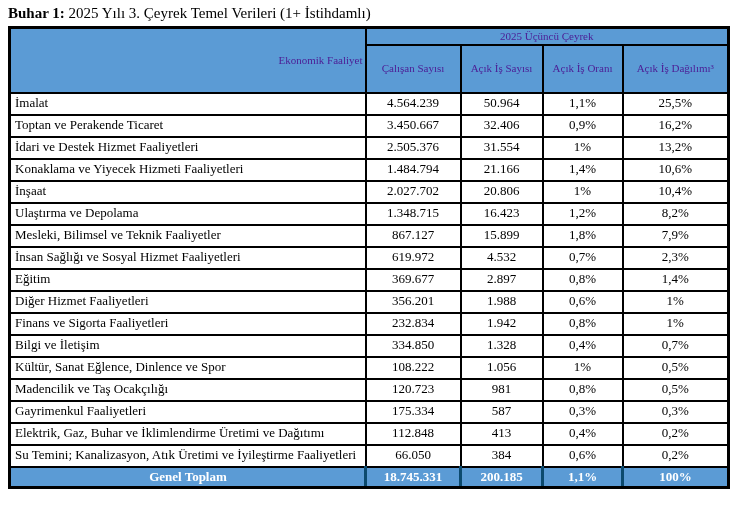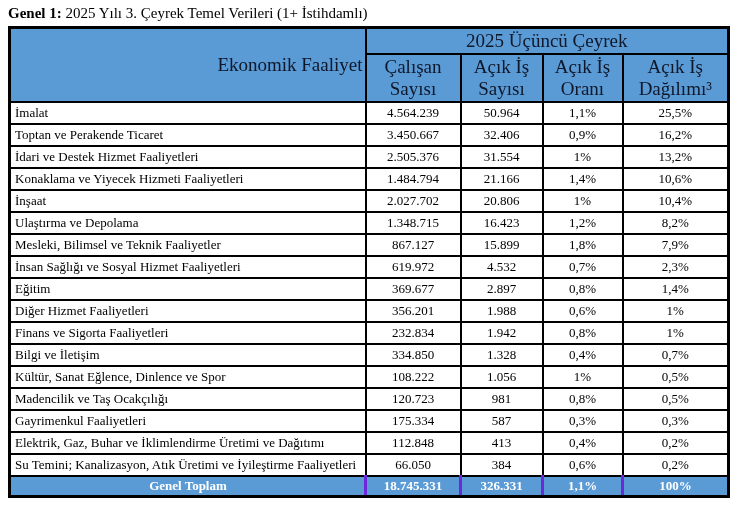--- a/index.html
+++ b/index.html
@@ -25,23 +25,23 @@
     border: 3px solid #000;
   }
   col.c-activity { width: 356px; }
   col.c-emp      { width: 95px; }
   col.c-vac      { width: 82px; }
   col.c-rate     { width: 80px; }
   col.c-share    { width: 106px; }
   th, td { border: 2px solid #000; overflow: hidden; }
   thead th {
     background: #5B9BD5;
-    color: #0f172a;
+    color: #4c1d95;
     font-weight: normal;
-    font-size: 19px;
+    font-size: 11px;
     text-align: center;
     line-height: 1.15;
     padding: 1px 2px;
   }
   tr.band-row th.band { height: 17px; }
   tr.colhead-row th { height: 48px; }
   th.activity-head {
     text-align: right;
     padding-left: 4px;
     vertical-align: middle;
@@ -62,34 +62,34 @@
     font-weight: bold;
     font-size: 13px;
     height: 20px;
     text-align: center;
     vertical-align: middle;
     padding: 1px 3px;
     border-top: 2px solid #000;
     border-bottom: 3px solid #000;
   }
   tfoot td.activity { text-align: center; padding-left: 4px; }
-  tfoot td + td { border-left: 3px solid #6d28d9; }
+  tfoot td + td { border-left: 3px solid #0c4a6e; }
   .source-line {
     font-size: 15px;
     margin: 3px 0 0 1px;
     white-space: nowrap;
   }
 </style>
 </head>
 <body>
 
 <div class="page">
 
   <div class="doc-title">
-    <span class="bold">Genel 1:</span><span> 2025 Yılı 3. Çeyrek Temel Verileri (1+ İstihdamlı)</span>
+    <span class="bold">Buhar 1:</span><span> 2025 Yılı 3. Çeyrek Temel Verileri (1+ İstihdamlı)</span>
   </div>
 
   <table class="data-table">
     <colgroup>
       <col class="c-activity">
       <col class="c-emp">
       <col class="c-vac">
       <col class="c-rate">
       <col class="c-share">
     </colgroup>
@@ -223,21 +223,21 @@
           <td>66.050</td>
           <td>384</td>
           <td>0,6%</td>
           <td>0,2%</td>
         </tr>
       </tbody>
     <tfoot>
       <tr>
         <td class="activity">Genel Toplam</td>
         <td>18.745.331</td>
-        <td>326.331</td>
+        <td>200.185</td>
         <td>1,1%</td>
         <td>100%</td>
       </tr>
     </tfoot>
   </table>
 
 
 </div>
 
 </body></html>

